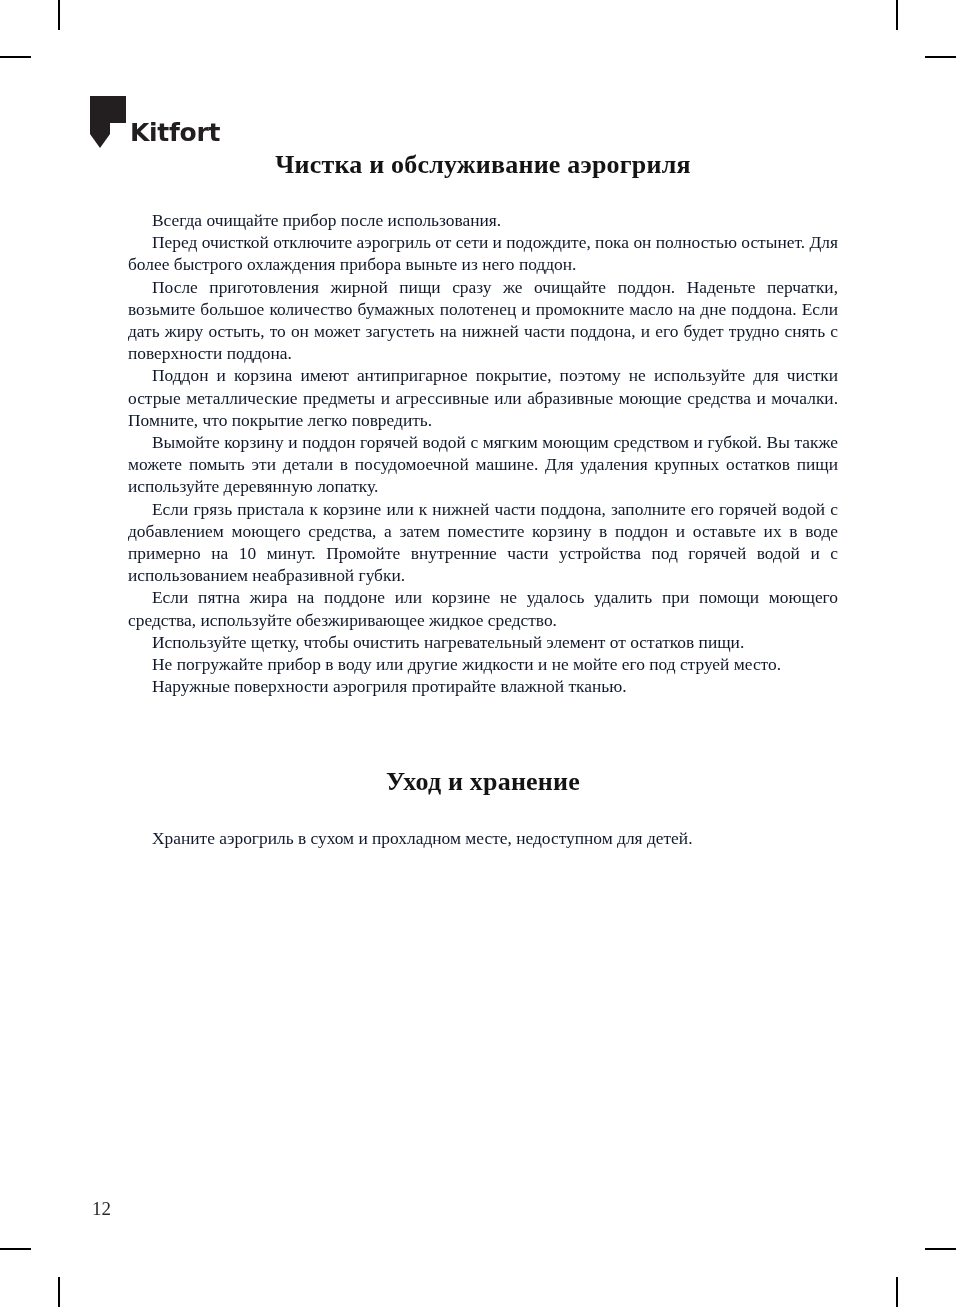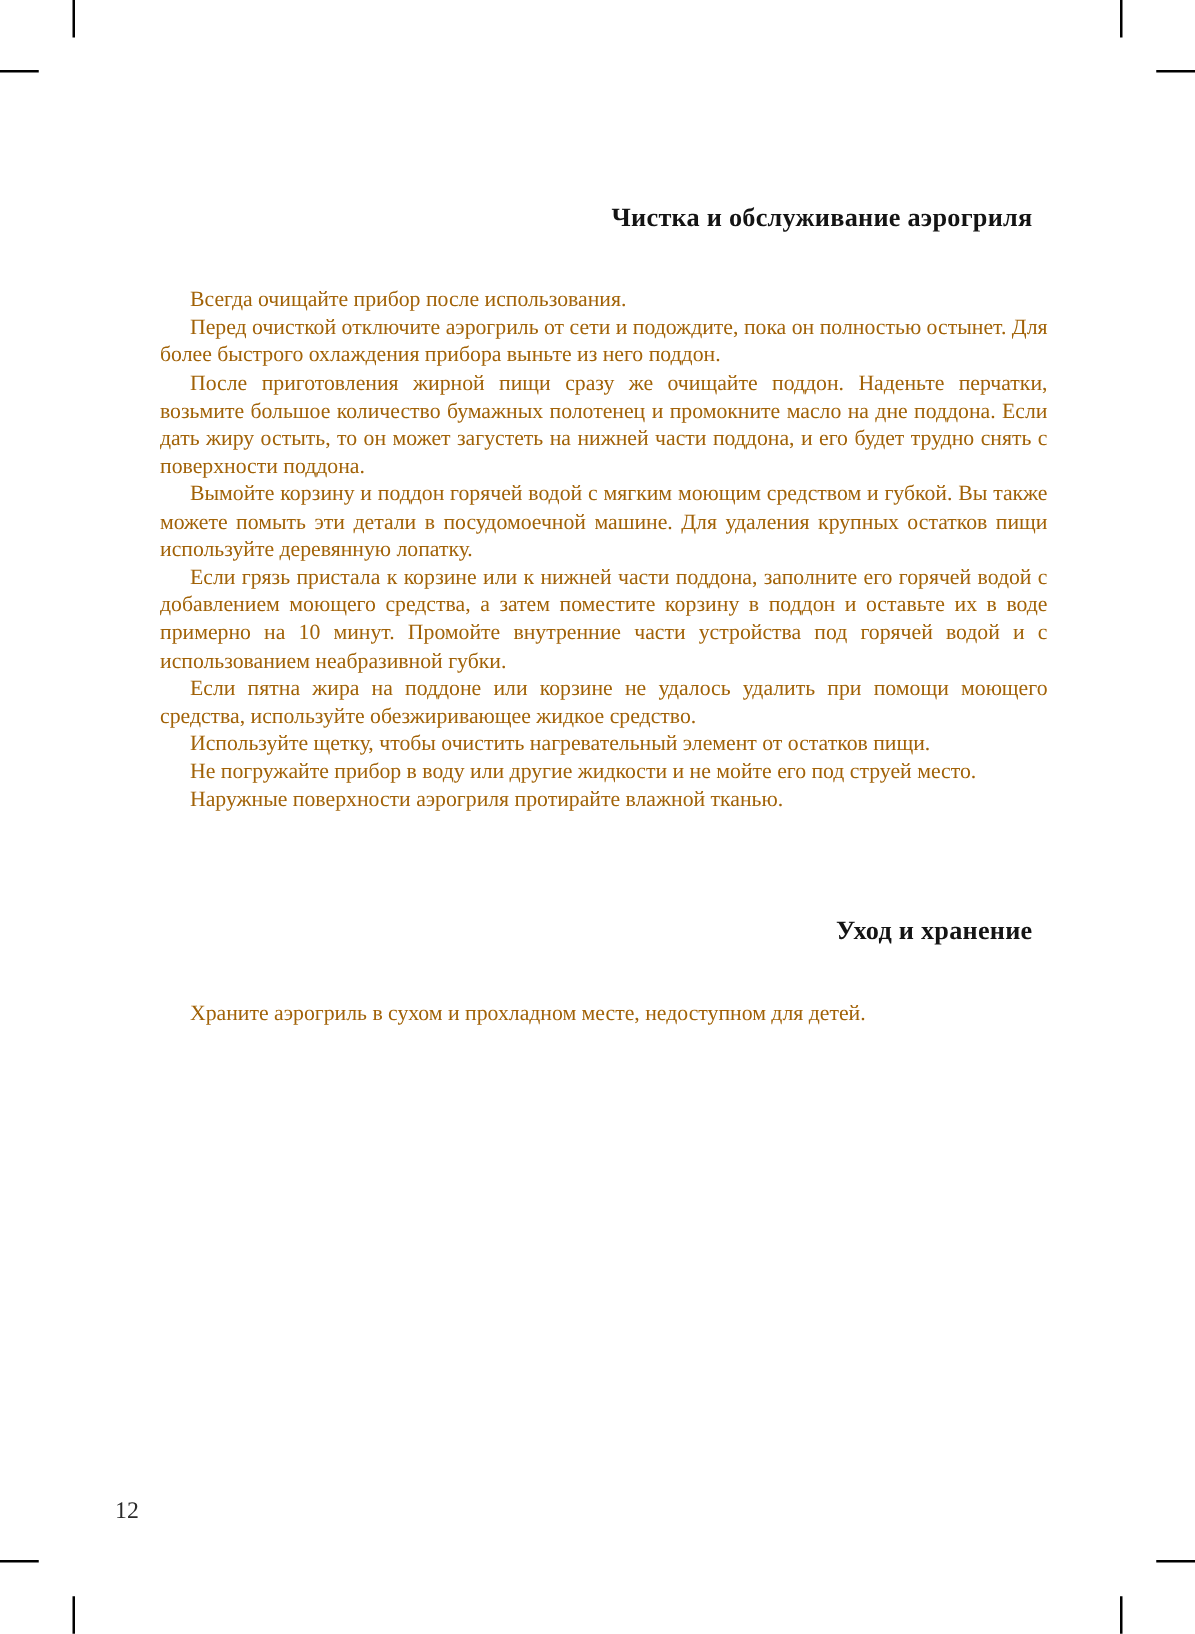--- a/index.html
+++ b/index.html
@@ -71,38 +71,38 @@
   .content {
     position: absolute;
     left: 128px;
     top: 150px;
     width: 710px;
   }
 
   h1.section-title {
     font-family: "Liberation Serif", "DejaVu Serif", serif;
     font-weight: bold;
-    font-size: 21px;
-    text-align: right;
-    margin: 12px;
+    font-size: 26px;
+    text-align: center;
+    margin: 0;
     padding: 0;
     letter-spacing: 0.2px;
     color: #141414;
   }
 
   .title-gap-1 { height: 29px; }
   .para-block  { margin: 0; }
 
   p.body-para {
     margin: 0;
     font-size: 17.4px;
     line-height: 22.2px;
     text-align: justify;
     text-indent: 24px;
-    color: #a16207;
+    color: #0f172a;
     hyphens: none;
   }
   p.body-para.nojustify { text-align: left; }
 
   .spacer-sections { height: 70px; }
   .title-gap-2 { height: 30px; }
 
   
   .page-number {
     position: absolute;
@@ -120,30 +120,39 @@
 
   <div class="crop crop-v crop-tl-v"></div>
   <div class="crop crop-h crop-tl-h"></div>
   <div class="crop crop-v crop-tr-v"></div>
   <div class="crop crop-h crop-tr-h"></div>
   <div class="crop crop-v crop-bl-v"></div>
   <div class="crop crop-h crop-bl-h"></div>
   <div class="crop crop-v crop-br-v"></div>
   <div class="crop crop-h crop-br-h"></div>
 
+  <div class="logo">
+    <span>
+      <svg class="logo-mark" viewBox="0 0 40 52" xmlns="http://www.w3.org/2000/svg" aria-hidden="true">
+        <path d="M2 0 H38 V27 H22 V38 L12 52 L2 38 Z" fill="#231f20"></path>
+      </svg>
+    </span>
+    <span class="logo-text">Kitfort</span>
+  </div>
 
   <div class="content">
 
     <h1 class="section-title">Чистка и обслуживание аэрогриля</h1>
     <div class="title-gap-1"></div>
 
     <div class="para-block">
       <p class="body-para">Всегда очищайте прибор после использования.</p>
       <p class="body-para">Перед очисткой отключите аэрогриль от сети и подождите, пока он полностью остынет. Для более быстрого охлаждения прибора выньте из него поддон.</p>
       <p class="body-para">После приготовления жирной пищи сразу же очищайте поддон. Наденьте перчатки, возьмите большое количество бумажных полотенец и промокните масло на дне поддона. Если дать жиру остыть, то он может загустеть на нижней части поддона, и его будет трудно снять с поверхности поддона.</p>
+      <p class="body-para">Поддон и корзина имеют антипригарное покрытие, поэтому не используйте для чистки острые металлические предметы и агрессивные или абразивные моющие средства и мочалки. Помните, что покрытие легко повредить.</p>
       <p class="body-para">Вымойте корзину и поддон горячей водой с мягким моющим средством и губ­кой. Вы также можете помыть эти детали в посудомоечной машине. Для удаления крупных остатков пищи используйте деревянную лопатку.</p>
       <p class="body-para">Если грязь пристала к корзине или к нижней части поддона, заполните его горя­чей водой с добавлением моющего средства, а затем поместите корзину в поддон и оставьте их в воде примерно на 10 минут. Промойте внутренние части устройства под горячей водой и с использованием неабразивной губки.</p>
       <p class="body-para">Если пятна жира на поддоне или корзине не удалось удалить при помощи мою­щего средства, используйте обезжиривающее жидкое средство.</p>
       <p class="body-para nojustify">Используйте щетку, чтобы очистить нагревательный элемент от остатков пищи.</p>
       <p class="body-para nojustify">Не погружайте прибор в воду или другие жидкости и не мойте его под струей место.</p>
       <p class="body-para nojustify">Наружные поверхности аэрогриля протирайте влажной тканью.</p>
     </div>
 
     <div class="spacer-sections"></div>
 

